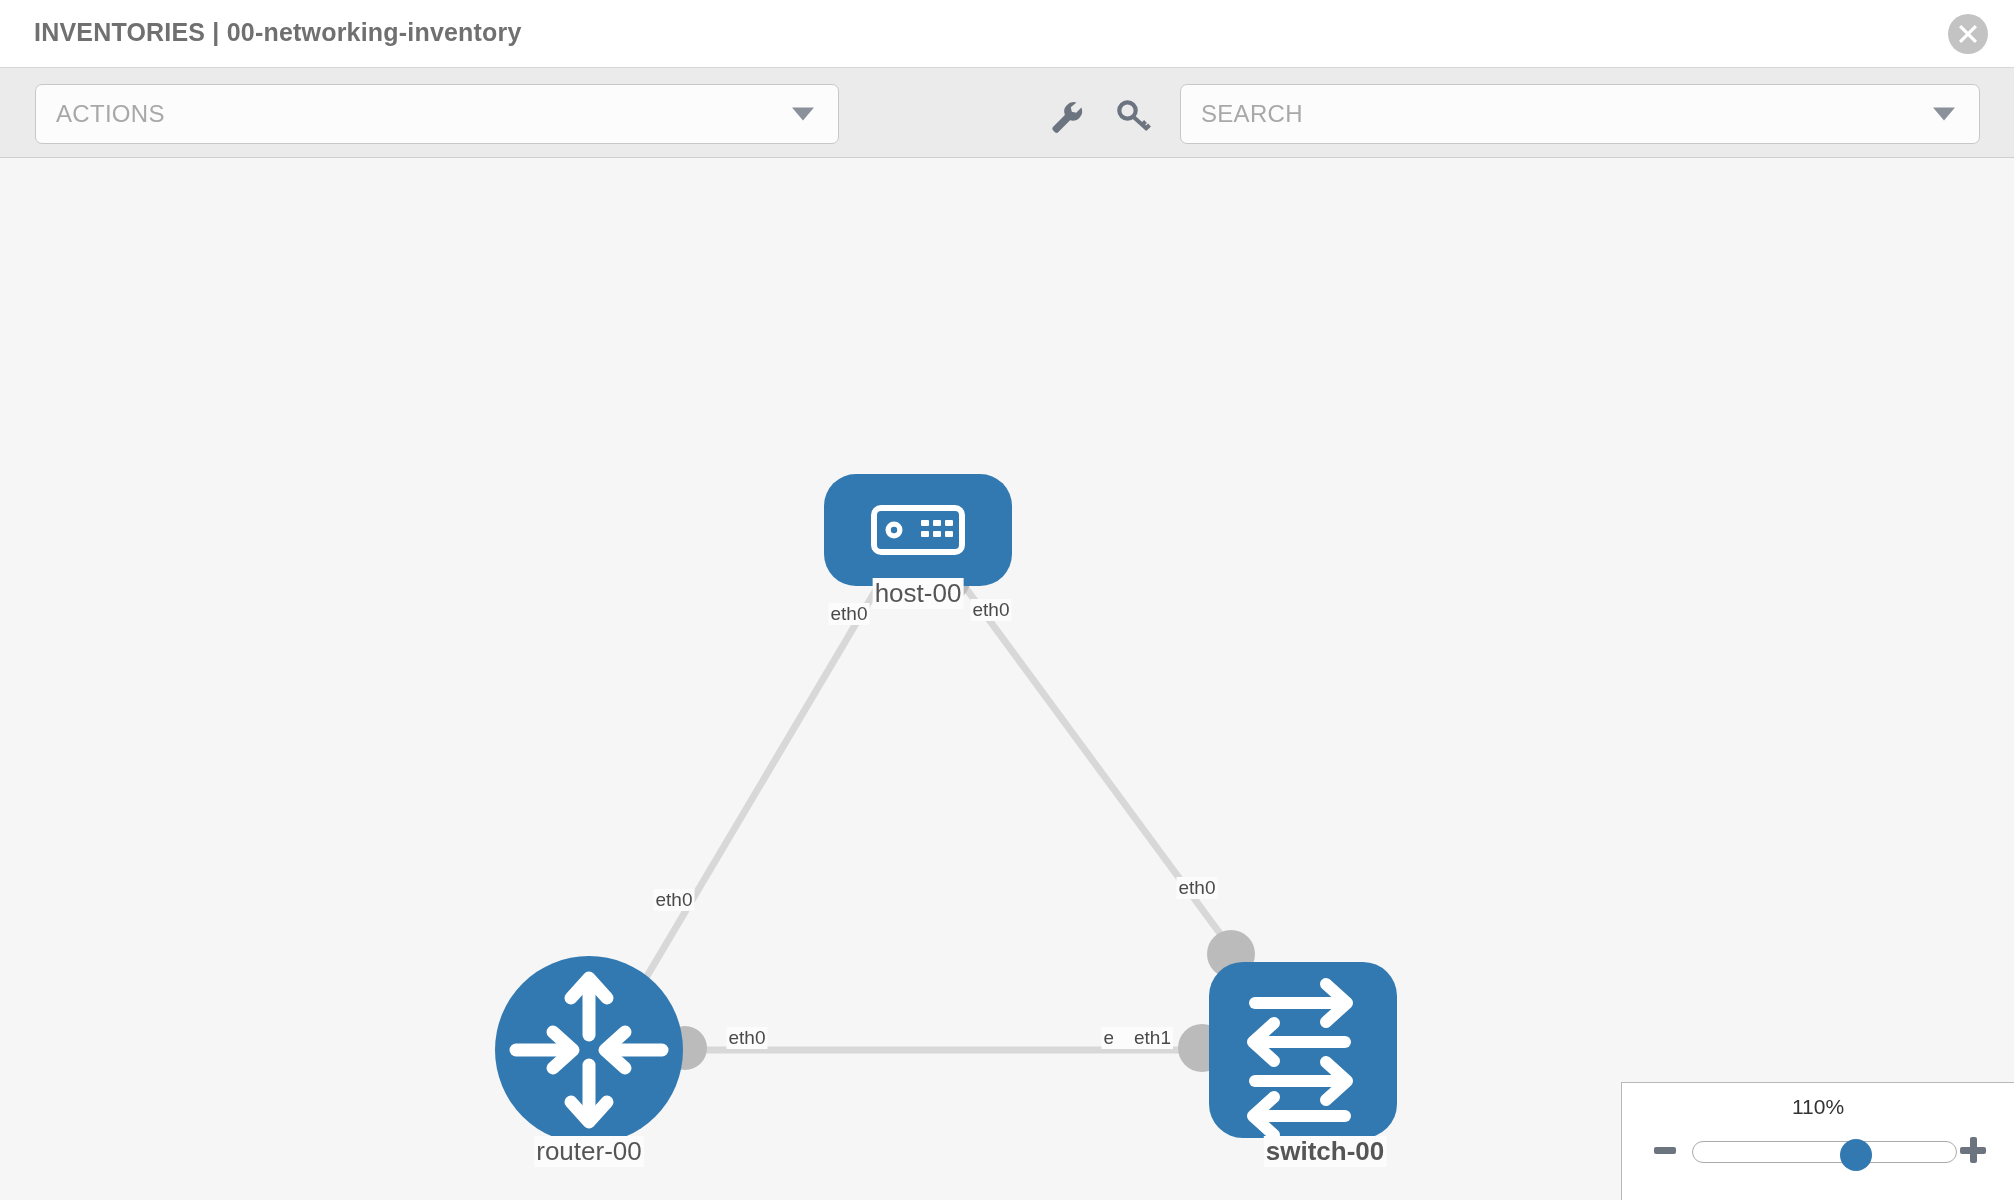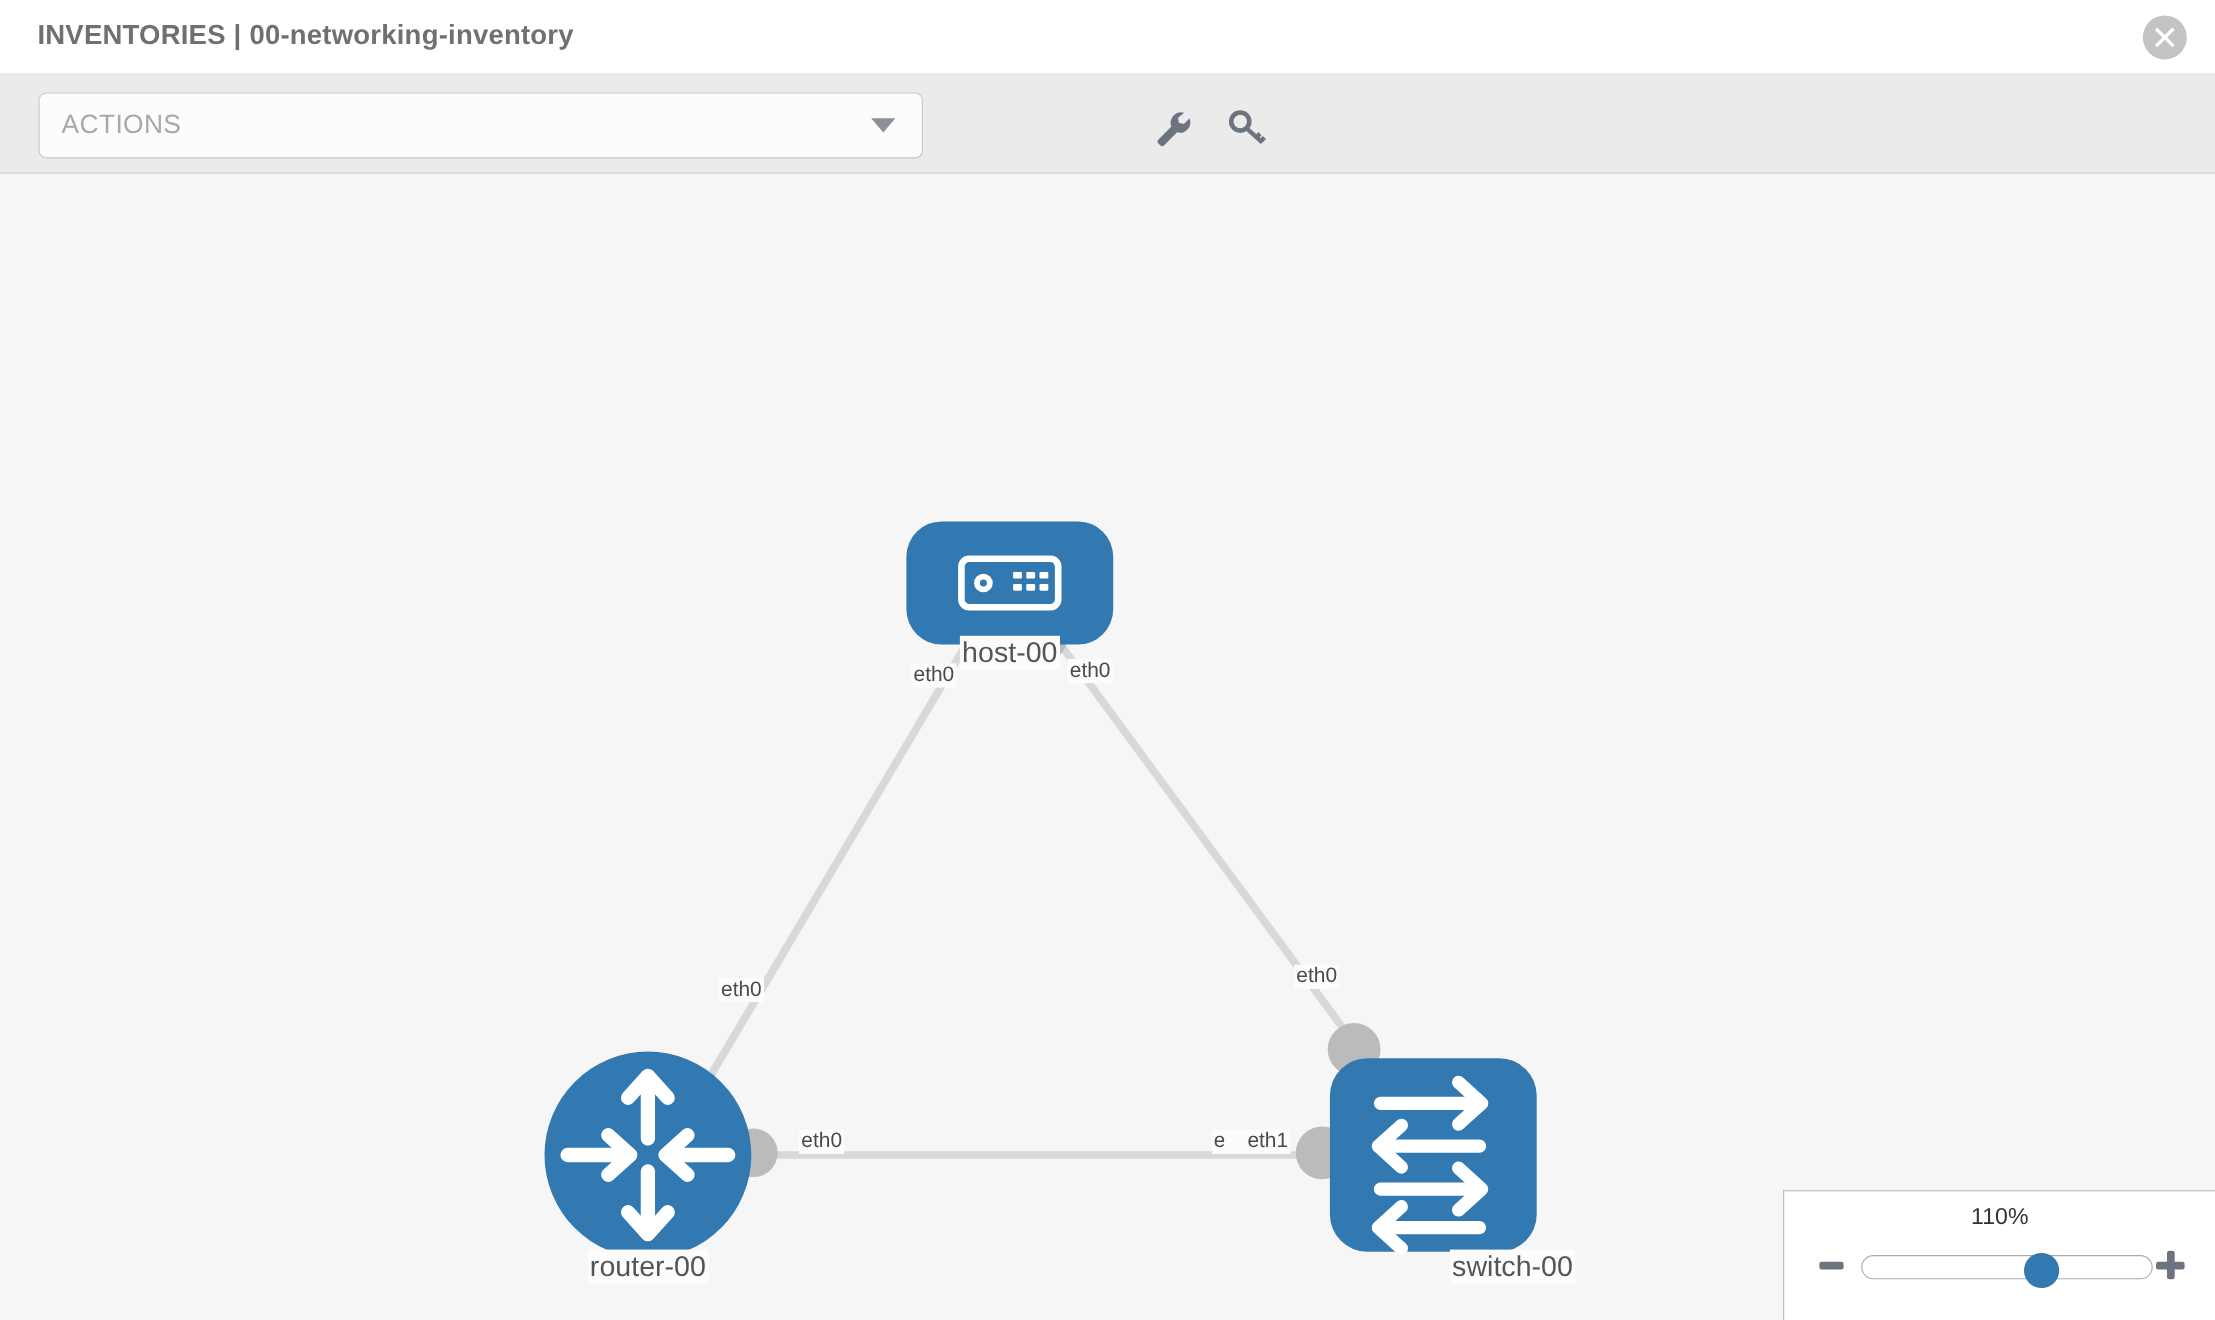--- a/index.html
+++ b/index.html
@@ -252,20 +252,24 @@
     </svg>
   </div>
 
   <div class="tool-icon key-icon">
     <svg width="40" height="40" viewBox="0 0 40 40">
       <circle cx="13.5" cy="14.5" r="8.2" fill="none" stroke="#6c7480" stroke-width="4.2"></circle>
       <path d="M19.0 20.5 L33.5 33.5 M28.0 29.0 L31.5 25.5 M32.0 32.5 L35.5 29.0" stroke="#6c7480" stroke-width="4.0" fill="none" stroke-linecap="butt"></path>
     </svg>
   </div>
 
+  <div class="select-box search-select">
+    <span class="select-label">SEARCH</span>
+    <span class="caret"></span>
+  </div>
 
   <div class="canvas">
 
     <svg class="topology-svg" width="2014" height="1042" viewBox="0 0 2014 1042">
 
       <g>
         <line x1="880" y1="425" x2="640" y2="830" stroke="#d8d8d8" stroke-width="7"></line>
         <line x1="962" y1="425" x2="1238" y2="800" stroke="#d8d8d8" stroke-width="7"></line>
         <line x1="680" y1="892" x2="1215" y2="892" stroke="#d8d8d8" stroke-width="7"></line>
       </g>
@@ -327,21 +331,21 @@
           <path d="M1345 958 L1255 958"></path>
           <path d="M1274 939 L1253 958 L1274 977"></path>
         </g>
       </g>
     </svg>
 
     <div class="node-label" style="left:918px; top:420px;">host-00</div>
 
     <div class="node-label" style="left:589px; top:978px;">router-00</div>
 
-    <div class="node-label" style="left:1375px; top:978px;">switch-00</div>
+    <div class="node-label" style="left:1325px; top:978px;font-weight:bold;">switch-00</div>
 
     <div class="iface-label" style="left:849px; top:445px;">eth0</div>
 
     <div class="iface-label" style="left:991px; top:441px;">eth0</div>
 
     <div class="iface-label" style="left:674px; top:731px;">eth0</div>
 
     <div class="iface-label" style="left:1197px; top:719px;">eth0</div>
 
     <div class="iface-label" style="left:747px; top:869px;">eth0</div>

